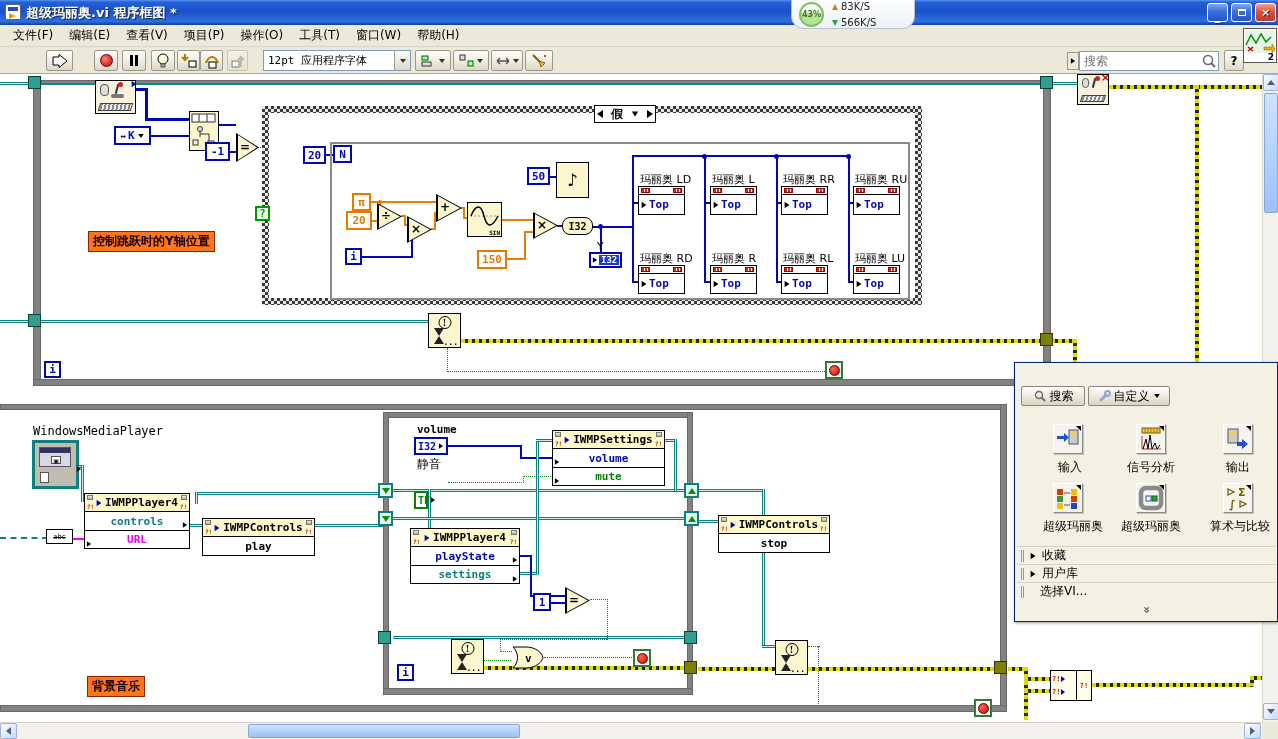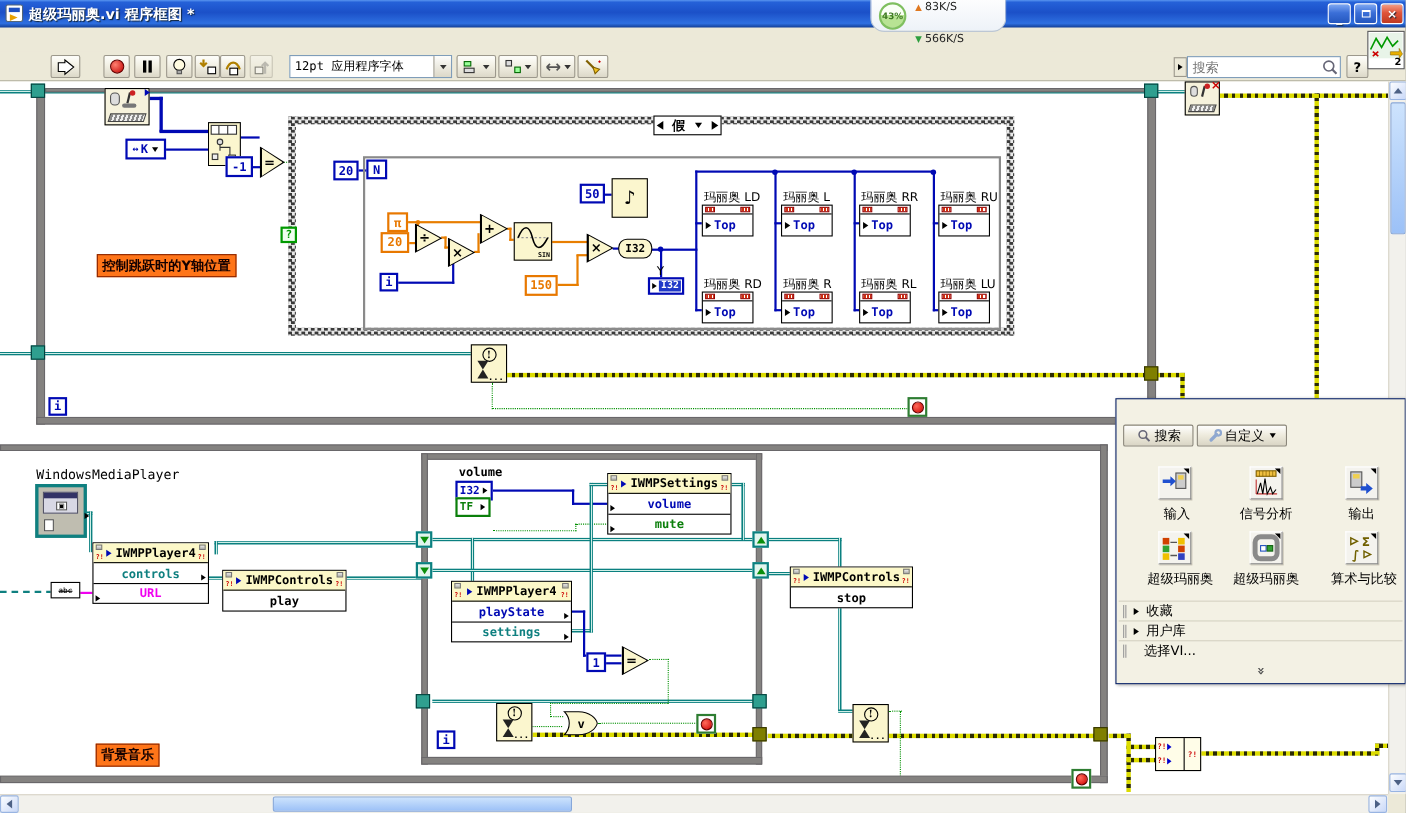--- a/index.html
+++ b/index.html
@@ -142,26 +142,36 @@
   </div>
 
   <div id="net">
     <div id="netball">
         <span>43%</span>
       </div>
     <div class="netrow" style="top:1px">
         <span class="upar"></span>
         <span>83K/S</span>
       </div>
-    <div class="netrow" style="top:30px">
+    <div class="netrow" style="top:17px">
         <span class="dnar"></span>
         <span>566K/S</span>
       </div>
   </div>
 
+  <div class="a" id="menubar">
+    <span class="mi">文件(F)</span>
+    <span class="mi">编辑(E)</span>
+    <span class="mi">查看(V)</span>
+    <span class="mi">项目(P)</span>
+    <span class="mi">操作(O)</span>
+    <span class="mi">工具(T)</span>
+    <span class="mi">窗口(W)</span>
+    <span class="mi">帮助(H)</span>
+  </div>
 
   <div class="a" id="toolbar">
     <div class="tbtn" style="left:46px;width:27px">
       <svg width="18" height="16">
           <path d="M2,4 L8,4 L8,1.5 L16,8 L8,14.5 L8,12 L2,12 Z" fill="#fff" stroke="#000"></path>
         </svg>
     </div>
     <div class="tbtn" style="left:94px;width:24px">
       <span style="width:13px;height:13px;border-radius:50%;background:radial-gradient(circle at 35% 35%,#FF8070,#C00000);border:1px solid #600"></span>
     </div>
@@ -711,21 +721,21 @@
         <span>stop</span>
       </div>
   </div>
 
   <div class="mlabel mono" style="left:417px;top:423px;font-weight:bold">volume</div>
   <div class="ctl" style="left:414px;top:437px;width:34px;height:18px">
       <span>I32</span>
       <i class="tr" style="transform:scale(.7)"></i>
     </div>
   <div class="mlabel" style="left:417px;top:456px;font-size:12px">静音</div>
-  <div class="ctl tf" style="left:414px;top:452px;width:32px;height:18px">
+  <div class="ctl tf" style="left:414px;top:491px;width:14px;height:18px">
       <span>TF</span>
       <i class="tr" style="transform:scale(.7)"></i>
     </div>
   <div class="konst" style="left:533px;top:593px;width:18px;height:18px">
       <span>1</span>
     </div>
   <div class="tri" style="left:565px;top:587px;width:25px;height:27px">
       <i class="bg"></i>
       <i class="fg"></i>
       <span class="op">=</span>

